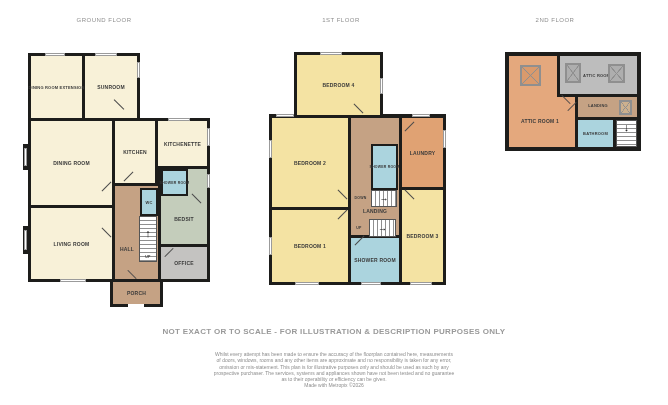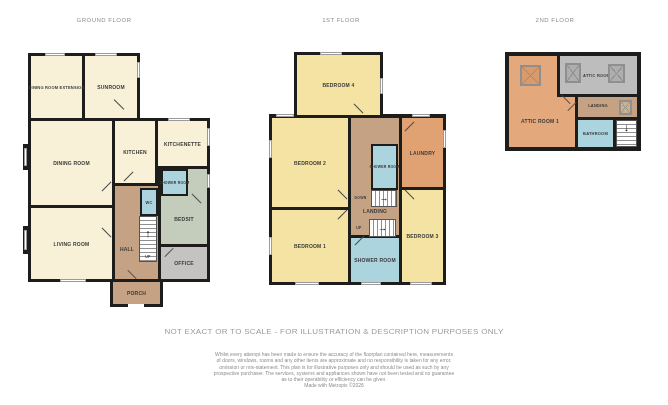--- a/index.html
+++ b/index.html
@@ -24,21 +24,21 @@
   .floor-title{position:absolute;font-size:6px;color:var(--title);letter-spacing:.5px;text-align:center;}
   .win{position:absolute;background:#fff;border:1px solid #9b9b9b;box-sizing:border-box;}
   .gap{position:absolute;background:#fff;}
   .stairs-h{position:absolute;background:repeating-linear-gradient(to bottom,#ffffff 0 3px,#8f8f8f 3px 4px);border:1px solid #555;box-sizing:border-box;}
   .stairs-v{position:absolute;background:repeating-linear-gradient(to right,#ffffff 0 3px,#8f8f8f 3px 4px);border:1px solid #555;box-sizing:border-box;}
   .arrow{position:absolute;color:#101010;font-weight:bold;text-align:center;line-height:1;}
   .door{position:absolute;height:0;border-top:1px solid #4a4a4a;}
   .xbox{position:absolute;box-sizing:border-box;border:2px solid #8f8f8f;
         background-image:linear-gradient(to top right,transparent 47%,#8f8f8f 48%,#8f8f8f 52%,transparent 53%),
                          linear-gradient(to bottom right,transparent 47%,#8f8f8f 48%,#8f8f8f 52%,transparent 53%);}
-  .note{position:absolute;left:0;right:0;top:327px;text-align:center;font-size:8px;color:#9a9a9a;letter-spacing:.3px;}
+  .note{position:absolute;left:0;right:0;top:327px;text-align:center;font-size:8px;color:#9a9a9a;letter-spacing:.3px;font-weight:bold;}
   .disclaimer{position:absolute;left:0;right:0;top:351px;text-align:center;font-size:5px;line-height:6.3px;color:#8d8d8d;}
 </style>
 </head>
 <body>
 
 <div class="canvas">
 
   <div class="floor-title" style="left:44px;top:17px;width:120px">GROUND FLOOR</div>
   <div class="floor-title" style="left:281px;top:17px;width:120px">1ST FLOOR</div>
   <div class="floor-title" style="left:495px;top:17px;width:120px">2ND FLOOR</div>

